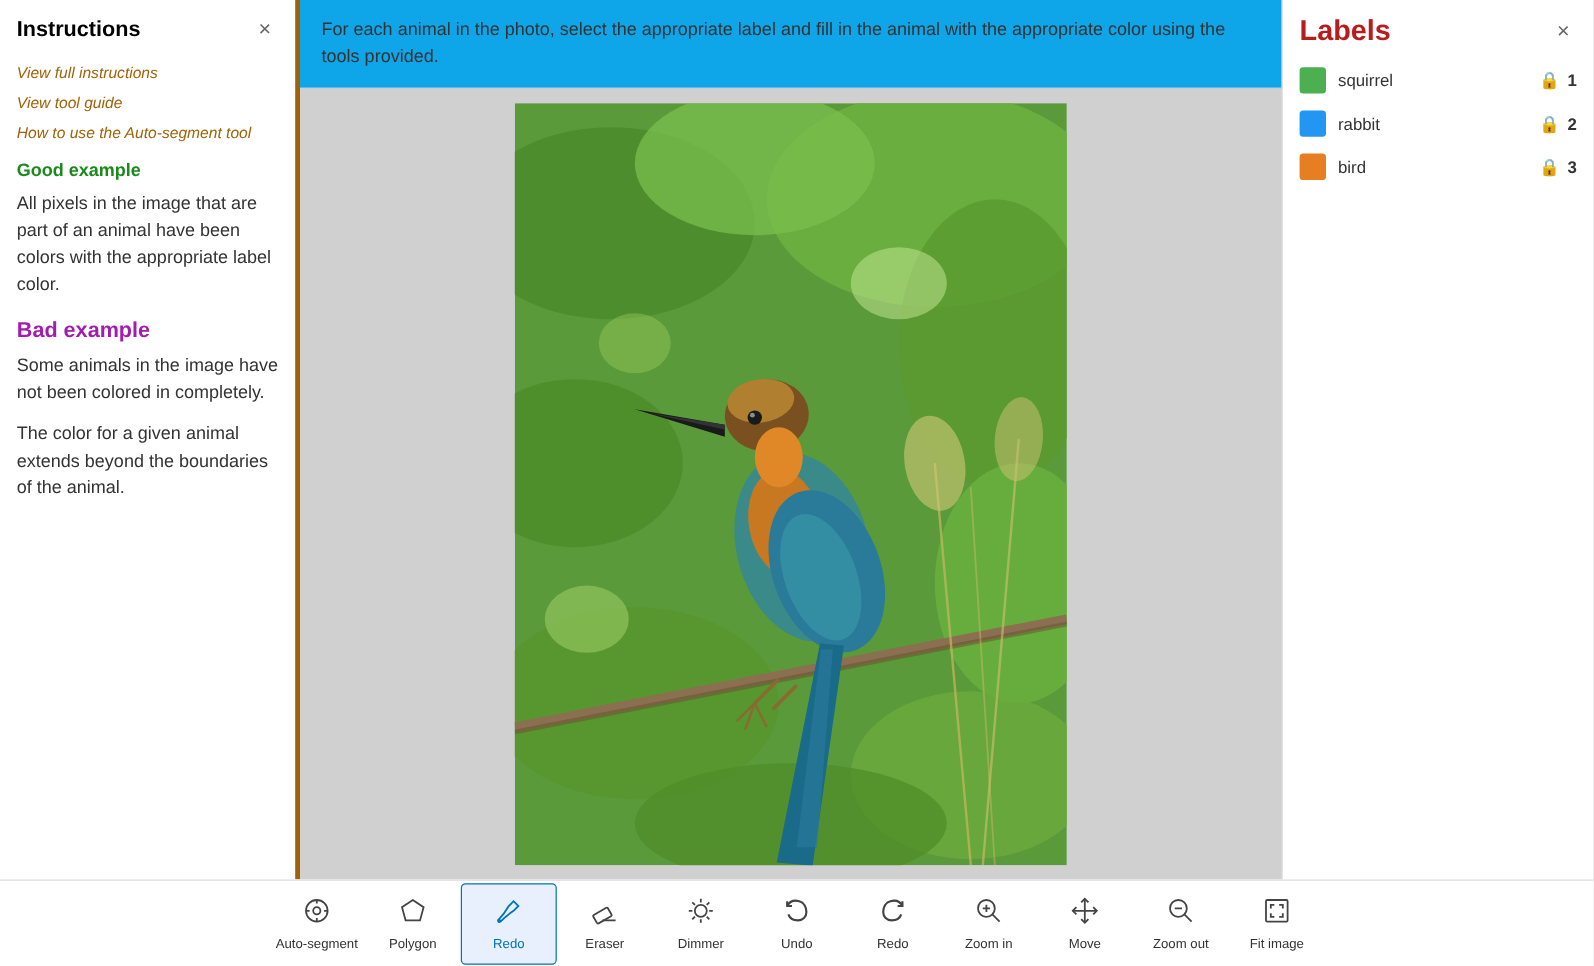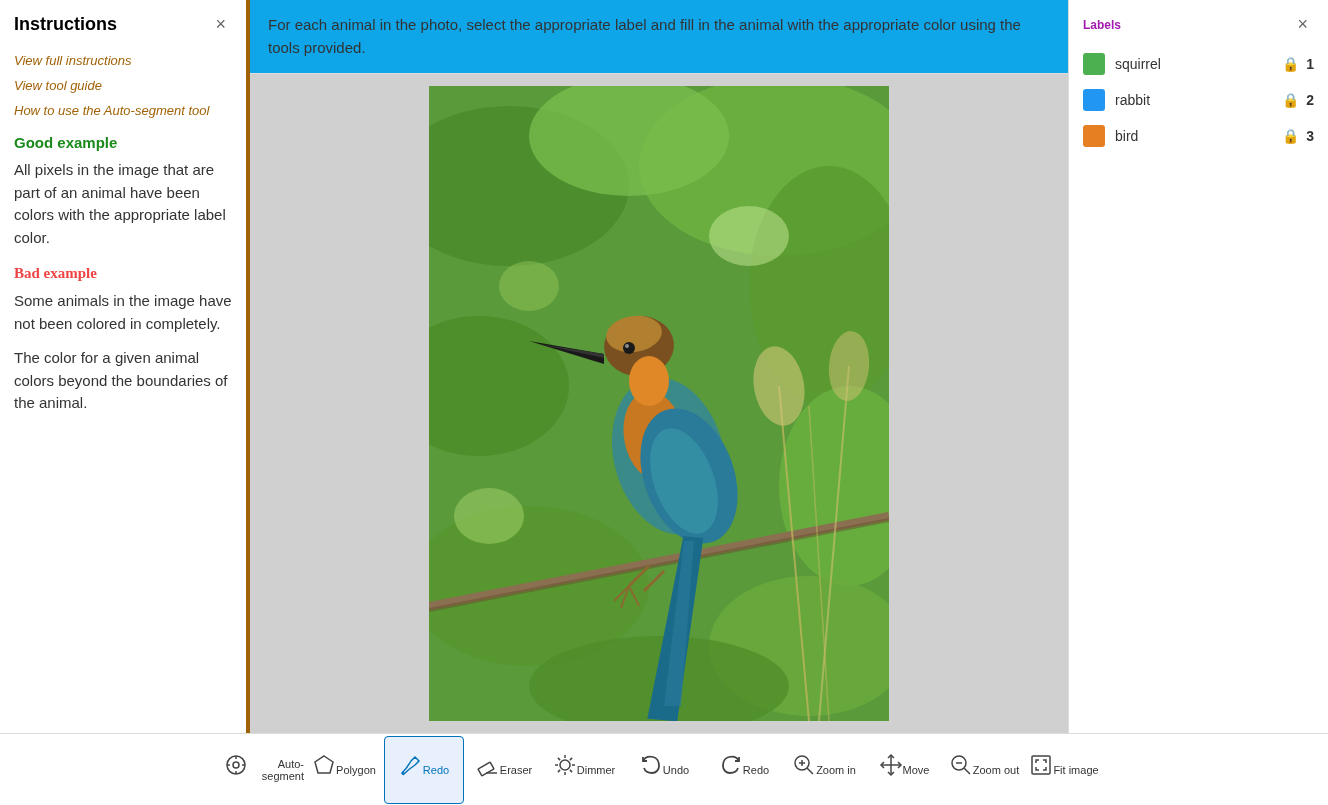--- a/index.html
+++ b/index.html
@@ -45,25 +45,24 @@
       cursor: pointer;
       font-style: italic;
     }
     .section-title-good {
       color: #1a8a1a;
       font-weight: bold;
       font-size: 15px;
       margin: 16px 0 8px 0;
     }
     .section-title-bad {
-      color: #ef4444;
-      font-weight: bold;
-      font-size: 15px;
+      color: #a21caf;
+      font-weight: bold;
+      font-size: 18px;
       margin: 16px 0 8px 0;
-      font-family: Liberation Serif, serif;
     }
     .sidebar-text {
       color: #333;
       font-size: 15px;
       line-height: 1.5;
       margin-bottom: 12px;
     }
 
     
     .canvas-area {
@@ -99,23 +98,23 @@
       border-left: 1px solid #ddd;
       padding: 12px 14px;
     }
     .labels-header {
       display: flex;
       justify-content: space-between;
       align-items: center;
       margin-bottom: 16px;
     }
     .labels-title {
-      font-size: 12px;
-      font-weight: bold;
-      color: #a21caf;
+      font-size: 24px;
+      font-weight: bold;
+      color: #b91c1c;
     }
     .label-item {
       display: flex;
       align-items: center;
       margin-bottom: 14px;
     }
     .label-color-box {
       width: 22px;
       height: 22px;
       border-radius: 3px;
@@ -144,21 +143,21 @@
       background: #fff;
       border-top: 1px solid #ddd;
       display: flex;
       align-items: center;
       justify-content: center;
       gap: 0;
       position: relative;
     }
     .tool-item {
       display: flex;
-      flex-direction: row;
+      flex-direction: column;
       align-items: center;
       justify-content: center;
       width: 80px;
       height: 68px;
       cursor: pointer;
       border-radius: 4px;
       transition: background 0.15s;
       text-align: right;
     }
     .tool-item.active { background: #e8f0fe; border: 1px solid #0073bb; border-radius: 4px; }
@@ -220,21 +219,21 @@
     </div>
     <a class="sidebar-link">View full instructions</a>
     <a class="sidebar-link">View tool guide</a>
     <a class="sidebar-link">How to use the Auto-segment tool</a>
 
     <div class="section-title-good">Good example</div>
     <p class="sidebar-text">All pixels in the image that are part of an animal have been colors with the appropriate label color.</p>
 
     <div class="section-title-bad">Bad example</div>
     <p class="sidebar-text">Some animals in the image have not been colored in completely.</p>
-    <p class="sidebar-text">The color for a given animal colors beyond the boundaries of the animal.</p>
+    <p class="sidebar-text">The color for a given animal extends beyond the boundaries of the animal.</p>
   </div>
 
   <div class="canvas-area">
     <div class="instruction-bar">
       <span>For each animal in the photo, select the appropriate label and fill in the animal with the appropriate color using the tools provided.</span>
     </div>
     <div class="image-container">
 
       <svg width="460" height="635" viewBox="0 0 460 635" xmlns="http://www.w3.org/2000/svg">
 

